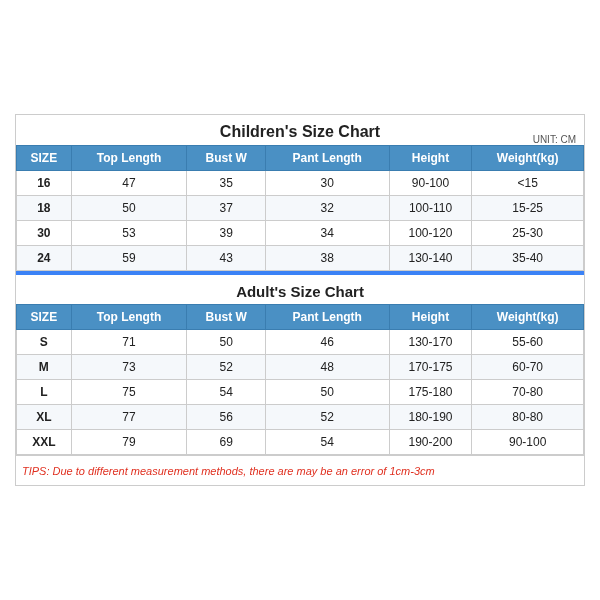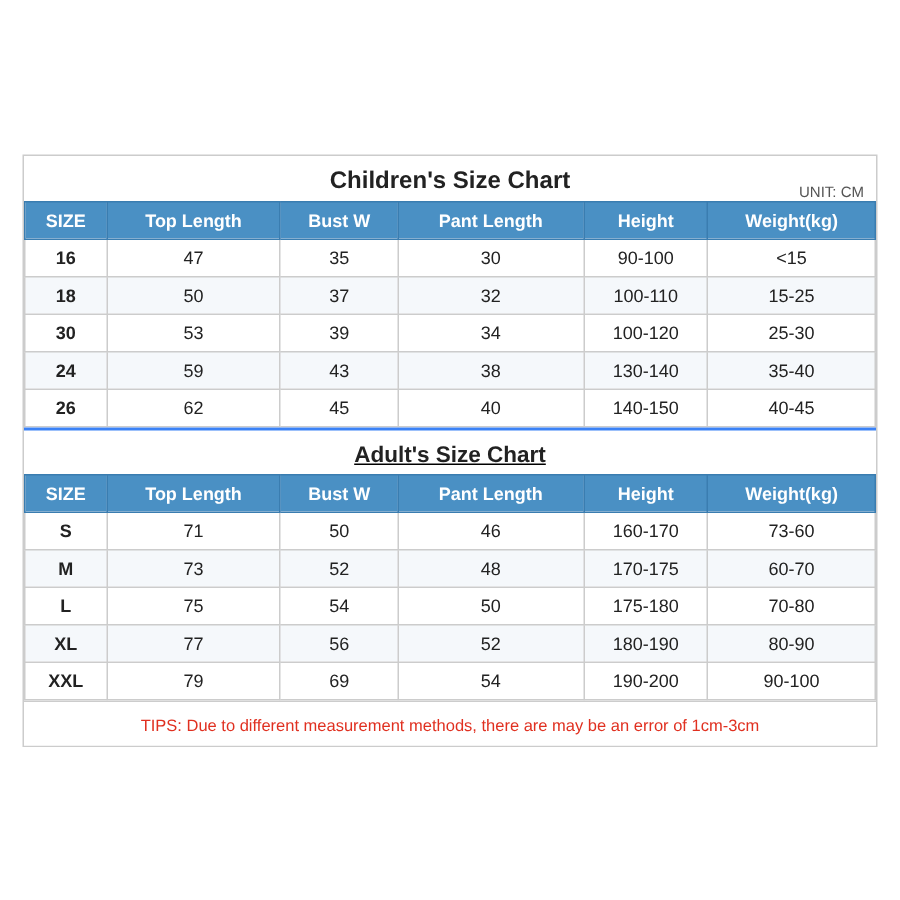--- a/index.html
+++ b/index.html
@@ -63,33 +63,33 @@
     tr:nth-child(odd) td {
       background: #fff;
     }
     td:first-child {
       font-weight: bold;
     }
     .section-divider {
       background: #fff;
       text-align: center;
       padding: 8px 4px 4px 4px;
-      border-top: 2px solid #3b82f6;
-      text-decoration: underline;
+      border-top: 4px solid #3b82f6;
     }
     .section-title {
       font-size: 15px;
       font-weight: bold;
       color: #222;
     }
     .tips-row {
       padding: 7px 6px;
-      text-align: center;
+      text-align: left;
       border-top: 1px solid #ccc;
       background: #fff;
+      font-style: italic;
     }
     .tips-text {
       color: #e03020;
       font-size: 11px;
     }
   </style>
 </head>
 <body>
 
 <div class="container">
@@ -136,28 +136,20 @@
           <td>25-30</td>
         </tr>
         <tr>
           <td>24</td>
           <td>59</td>
           <td>43</td>
           <td>38</td>
           <td>130-140</td>
           <td>35-40</td>
         </tr>
-        <tr>
-          <td>26</td>
-          <td>62</td>
-          <td>45</td>
-          <td>40</td>
-          <td>140-150</td>
-          <td>40-45</td>
-        </tr>
       </tbody>
   </table>
 
   <div class="section-divider">
     <span class="section-title">Adult's Size Chart</span>
   </div>
 
   <table>
     <thead>
       <tr>
@@ -168,22 +160,22 @@
         <th>Height</th>
         <th>Weight(kg)</th>
       </tr>
     </thead>
     <tbody id="adult-tbody">
         <tr>
           <td>S</td>
           <td>71</td>
           <td>50</td>
           <td>46</td>
-          <td>160-170</td>
-          <td>73-60</td>
+          <td>130-170</td>
+          <td>55-60</td>
         </tr>
         <tr>
           <td>M</td>
           <td>73</td>
           <td>52</td>
           <td>48</td>
           <td>170-175</td>
           <td>60-70</td>
         </tr>
         <tr>
@@ -193,21 +185,21 @@
           <td>50</td>
           <td>175-180</td>
           <td>70-80</td>
         </tr>
         <tr>
           <td>XL</td>
           <td>77</td>
           <td>56</td>
           <td>52</td>
           <td>180-190</td>
-          <td>80-90</td>
+          <td>80-80</td>
         </tr>
         <tr>
           <td>XXL</td>
           <td>79</td>
           <td>69</td>
           <td>54</td>
           <td>190-200</td>
           <td>90-100</td>
         </tr>
       </tbody>

